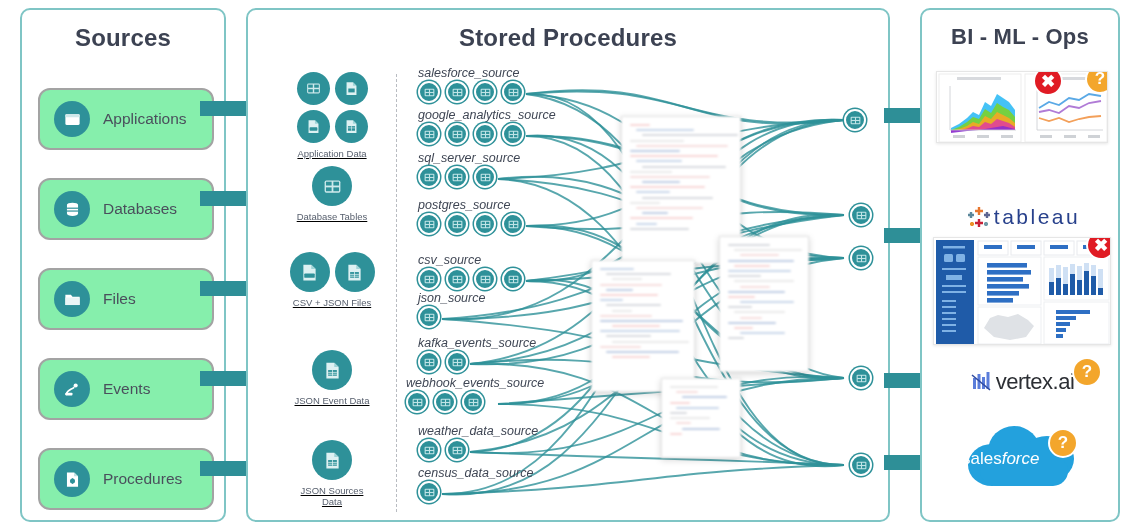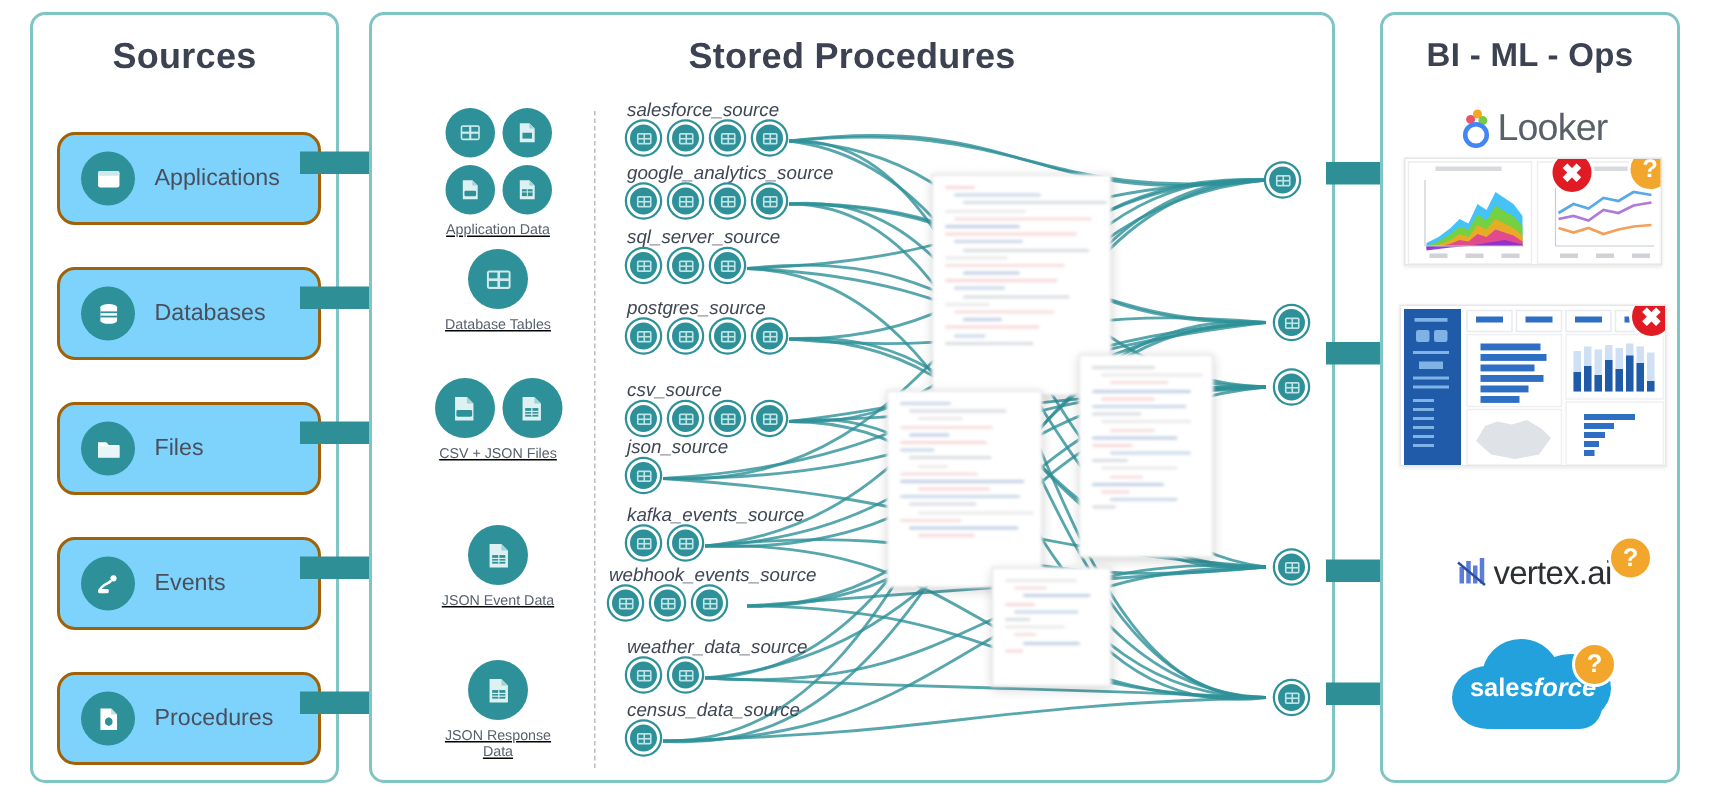--- a/index.html
+++ b/index.html
@@ -28,22 +28,22 @@
     font-size: 24px; font-weight: bold;
     color: #3c4252;
     letter-spacing: .2px;
   }
   #panel-bi .panel-title { font-size: 22px; }
 
   
   .src-box {
     position: absolute;
     left: 16px; width: 176px; height: 62px;
-    background: #7dd3fc;
-    border: 2px solid #a16207;
+    background: #86efac;
+    border: 2px solid #a3a3a3;
     border-radius: 12px;
     display: flex; align-items: center;
     padding-left: 14px;
   }
   .src-label {
     margin-left: 13px;
     font-size: 15.5px;
     color: #4a4f5c;
   }
   .circ {
@@ -149,22 +149,22 @@
   .tableau-txt { font-size: 21px; color: #28418c; letter-spacing: 2.5px; }
   .vertex-txt { font-size: 22px; color: #2c2f34; letter-spacing: -.5px; }
   .sf-cloud {
     position: relative; width: 120px; height: 66px; margin: 0 auto;
   }
   .sf-cloud i {
     position: absolute; background: #23a1dd; border-radius: 50%;
   }
   .sf-word {
     position: absolute; left: 0; right: 0; top: 27px;
-    text-align: center; color: #ffffff;
-    font-size: 17px; z-index: 3; font-weight: bold;
+    text-align: left; color: #ffffff;
+    font-size: 17px; z-index: 3;
   }
   .sf-word em { font-style: italic; }
 </style>
 </head>
 <body>
 
 <div id="stage">
 
   <div class="panel" id="panel-sources">
     <div class="panel-title">Sources</div>
@@ -335,21 +335,21 @@
           <svg width="21" height="21" viewBox="0 0 24 24">
             <path d="M5 3h9l5 5v13H5z" fill="#ddf1f2"></path>
             <path d="M14 3l5 5h-5z" fill="#9ed4d7"></path>
             <rect x="7" y="11.5" width="10" height="6.5" fill="#2e9199"></rect>
             <rect x="7" y="13.6" width="10" height=".9" fill="#ddf1f2"></rect>
             <rect x="7" y="15.7" width="10" height=".9" fill="#ddf1f2"></rect>
             <rect x="11.6" y="11.5" width=".9" height="6.5" fill="#ddf1f2"></rect>
           </svg>
         </span>
     </div>
-    <div class="cap" style="white-space:pre-line">JSON Response
+    <div class="cap" style="white-space:pre-line">JSON Sources
 Data</div>
   </div>
 
   <div id="lineage">
     <svg id="edges" width="644" height="514">
         <path d="M280,86 C439,66 439,132 598,112" stroke="#2e9199" stroke-width="1.9" fill="none" opacity="0.8"></path>
         <path d="M280,86 C439,92 439,244 598,250" stroke="#2e9199" stroke-width="1.9" fill="none" opacity="0.8"></path>
         <path d="M280,86 C439,105 439,351 598,370" stroke="#2e9199" stroke-width="1.9" fill="none" opacity="0.8"></path>
         <path d="M280,86 C439,78 439,465 598,457" stroke="#2e9199" stroke-width="1.9" fill="none" opacity="0.8"></path>
         <path d="M280,86 C439,71 439,127 598,112" stroke="#2e9199" stroke-width="1.9" fill="none" opacity="0.8"></path>
@@ -825,29 +825,20 @@
 
   <div class="arrow" style="left:884px; top:108px; width:48px"></div>
   <div class="arrow" style="left:884px; top:228px; width:48px"></div>
   <div class="arrow" style="left:884px; top:373px; width:48px"></div>
   <div class="arrow" style="left:884px; top:455px; width:48px"></div>
 
   <div class="panel" id="panel-bi">
     <div class="panel-title">BI - ML - Ops</div>
 
     <div class="bi-item" style="top:58px">
-      <div class="logo-row">
-        <svg width="26" height="28" viewBox="0 0 26 28">
-          <circle cx="13" cy="5" r="3" fill="#f5a623"></circle>
-          <circle cx="8.4" cy="8.6" r="3" fill="#e9546b"></circle>
-          <circle cx="16.6" cy="9.4" r="3" fill="#7ac943"></circle>
-          <circle cx="12" cy="19" r="7.2" fill="none" stroke="#4285f4" stroke-width="3"></circle>
-        </svg>
-        <span class="looker-txt">Looker</span>
-      </div>
       <div class="dash" style="width:172px;height:72px">
         <svg width="172" height="72" viewBox="0 0 172 72">
           <rect width="172" height="72" fill="#fff"></rect>
           <rect x="2" y="2" width="82" height="68" fill="#fff" stroke="#ededed"></rect>
           <rect x="88" y="2" width="82" height="68" fill="#fff" stroke="#ededed"></rect>
           <rect x="20" y="5" width="44" height="3" fill="#d8dade"></rect>
           <rect x="106" y="5" width="44" height="3" fill="#d8dade"></rect>
           <path d="M14 56 L22 52 L30 46 L36 40 L42 43 L48 30 L54 34 L60 22 L66 26 L72 30 L78 38 L78 58 L14 58Z" fill="#25b7f5" opacity=".85"></path>
           <path d="M14 58 L22 55 L30 50 L36 45 L42 47 L48 37 L54 41 L60 31 L66 35 L72 38 L78 45 L78 58 L14 58Z" fill="#7ed321" opacity=".85"></path>
           <path d="M14 59 L22 57 L30 54 L36 50 L42 52 L48 44 L54 47 L60 40 L66 43 L72 46 L78 51 L78 58 L14 58Z" fill="#f5a623" opacity=".9"></path>
@@ -870,20 +861,33 @@
               <rect x="127" y="63" width="12" height="3"></rect>
               <rect x="151" y="63" width="12" height="3"></rect>
           </g>
         </svg>
         <span class="badge err" style="left:96px; top:-6px">✖</span>
         <span class="badge warn" style="left:148px; top:-8px">?</span>
       </div>
     </div>
 
     <div class="bi-item" style="top:190px">
+      <div class="logo-row">
+        <svg width="30" height="30" viewBox="0 0 30 30">
+          <g stroke-width="2.4" stroke-linecap="butt">
+            <path d="M15 5v8M11 9h8" stroke="#e8762d"></path>
+            <path d="M15 17v8M11 21h8" stroke="#c72037"></path>
+            <path d="M7 10v6M4 13h6" stroke="#5b879b"></path>
+            <path d="M23 10v6M20 13h6" stroke="#5c6692"></path>
+            <path d="M8 20v4M6 22h4" stroke="#eb9129"></path>
+            <path d="M22 20v4M20 22h4" stroke="#7099a6"></path>
+          </g>
+        </svg>
+        <span class="tableau-txt">tableau</span>
+      </div>
       <div class="dash" style="width:178px;height:108px">
         <svg width="178" height="108" viewBox="0 0 178 108">
           <rect width="178" height="108" fill="#fff"></rect>
           <rect x="2" y="2" width="38" height="104" fill="#1f5ba8"></rect>
           <g fill="#7fb2e5">
             <rect x="9" y="8" width="22" height="2.5"></rect>
             <rect x="10" y="16" width="9" height="8" rx="1.5"></rect>
               <rect x="22" y="16" width="9" height="8" rx="1.5"></rect>
             <rect x="8" y="30" width="24" height="2"></rect>
               <rect x="12" y="37" width="16" height="5"></rect>

